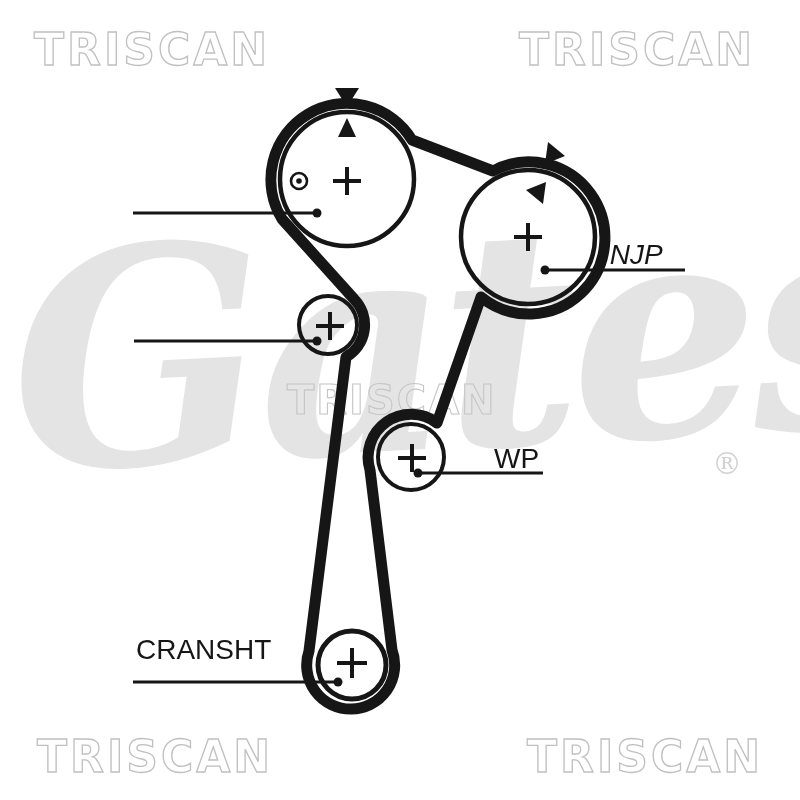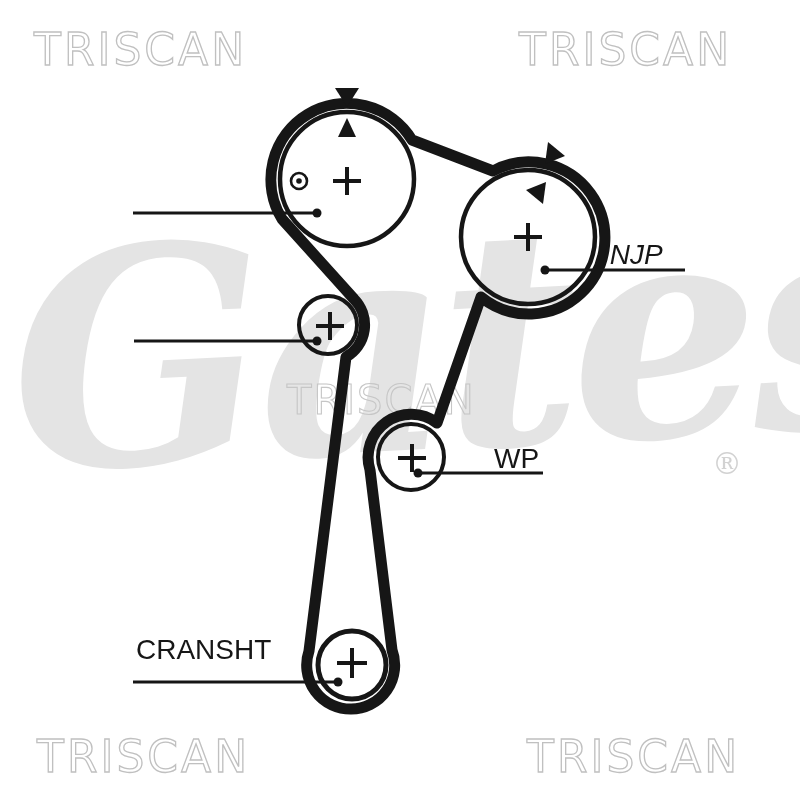--- a/index.html
+++ b/index.html
@@ -12,21 +12,21 @@
     font-family:"DejaVu Serif",serif;font-style:italic;font-weight:700;
     font-size:300px;line-height:1;color:#e4e4e4;letter-spacing:-10px;
     transform:rotate(-3deg);white-space:nowrap;user-select:none;
   }
   .wm-reg{
     position:absolute;left:712px;top:446px;z-index:1;
     font-family:"DejaVu Serif",serif;font-size:30px;color:#d2d2d2;user-select:none;
   }
   .wm-triscan{
     position:absolute;z-index:2;
-    font-family:"DejaVu Sans",sans-serif;font-weight:400;
+    font-family:"DejaVu Sans",sans-serif;font-weight:700;
     color:rgba(255,255,255,0.05);
     -webkit-text-stroke:1.3px #c0c0c0;
     letter-spacing:3px;white-space:nowrap;user-select:none;
   }
   .wm-tl{left:34px;top:24px;font-size:44px;}
   .wm-tr{left:519px;top:24px;font-size:44px;}
   .wm-mid{left:287px;top:377px;font-size:40px;letter-spacing:2px;-webkit-text-stroke:1.1px #c6c6c6;}
   .wm-bl{left:37px;top:731px;font-size:44px;}
   .wm-br{left:527px;top:731px;font-size:44px;}
 

